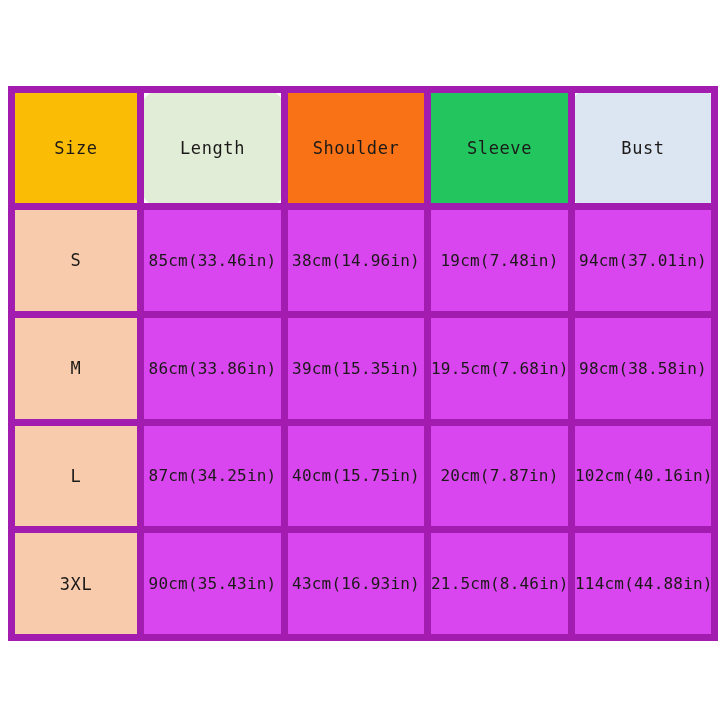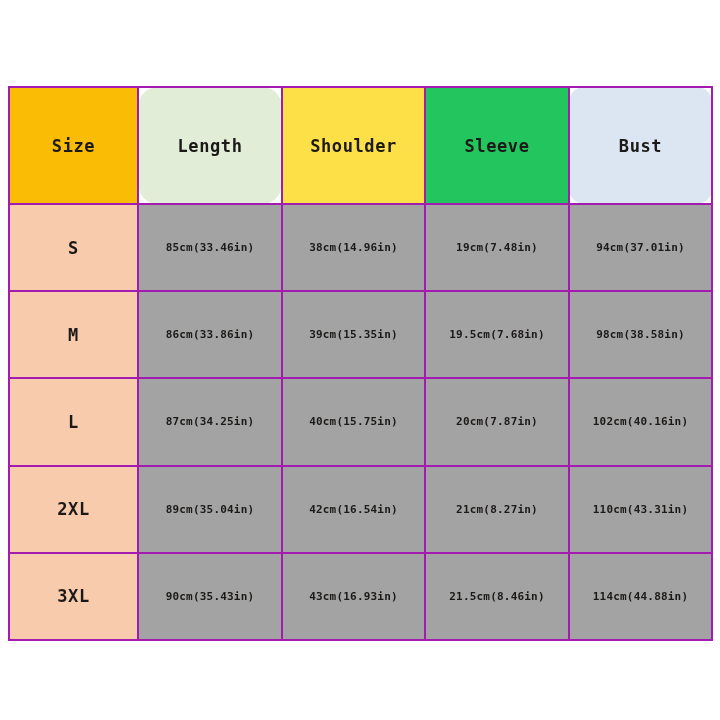--- a/index.html
+++ b/index.html
@@ -25,25 +25,25 @@
   table.size-chart {
     width: 703px;
     height: 555px;
     border-collapse: collapse;
     table-layout: fixed;
     border: 1px solid #4a4540;
   }
 
   table.size-chart td,
   table.size-chart th {
-    border: 2px solid #a21caf;
+    border: 7px solid #a21caf;
     text-align: center;
     vertical-align: middle;
     padding: 0;
-    font-weight: bold;
+    font-weight: normal;
   }
 
   
   col.c-size     { width: 129px; }
   col.c-length   { width: 144px; }
   col.c-shoulder { width: 143px; }
   col.c-sleeve   { width: 144px; }
   col.c-bust     { width: 143px; }
 
   
@@ -56,21 +56,21 @@
     letter-spacing: 0.6px;
   }
   th.h-length {
     background: #e2edd8;
     color: #1c1a18;
     font-size: 17px;
     letter-spacing: 0.6px;
     border-radius: 20px;
   }
   th.h-shoulder {
-    background: #fde047;
+    background: #f97316;
     color: #1c1a18;
     font-size: 17px;
     letter-spacing: 0.6px;
   }
   th.h-sleeve {
     background: #22c55e;
     color: #1c1a18;
     font-size: 17px;
     letter-spacing: 0.6px;
   }
@@ -86,23 +86,23 @@
   tr.data-row { height: 74.8px; }
 
   td.size-cell {
     background: #f8cbac;
     color: #1c1a18;
     font-size: 17px;
     letter-spacing: 0.6px;
   }
 
   td.value-cell {
-    background: #a3a3a3;
+    background: #d946ef;
     color: #1c1a18;
-    font-size: 11px;
+    font-size: 16px;
     letter-spacing: 0.2px;
     white-space: nowrap;
   }
 </style>
 </head>
 <body>
 
 <div id="size-chart-wrap">
   <table class="size-chart">
     <colgroup>
@@ -137,27 +137,20 @@
         <td class="value-cell">98cm(38.58in)</td>
       </tr>
       <tr class="data-row">
         <td class="size-cell">L</td>
         <td class="value-cell">87cm(34.25in)</td>
         <td class="value-cell">40cm(15.75in)</td>
         <td class="value-cell">20cm(7.87in)</td>
         <td class="value-cell">102cm(40.16in)</td>
       </tr>
       <tr class="data-row">
-        <td class="size-cell">2XL</td>
-        <td class="value-cell">89cm(35.04in)</td>
-        <td class="value-cell">42cm(16.54in)</td>
-        <td class="value-cell">21cm(8.27in)</td>
-        <td class="value-cell">110cm(43.31in)</td>
-      </tr>
-      <tr class="data-row">
         <td class="size-cell">3XL</td>
         <td class="value-cell">90cm(35.43in)</td>
         <td class="value-cell">43cm(16.93in)</td>
         <td class="value-cell">21.5cm(8.46in)</td>
         <td class="value-cell">114cm(44.88in)</td>
       </tr>
     </tbody>
   </table>
 </div>
 

